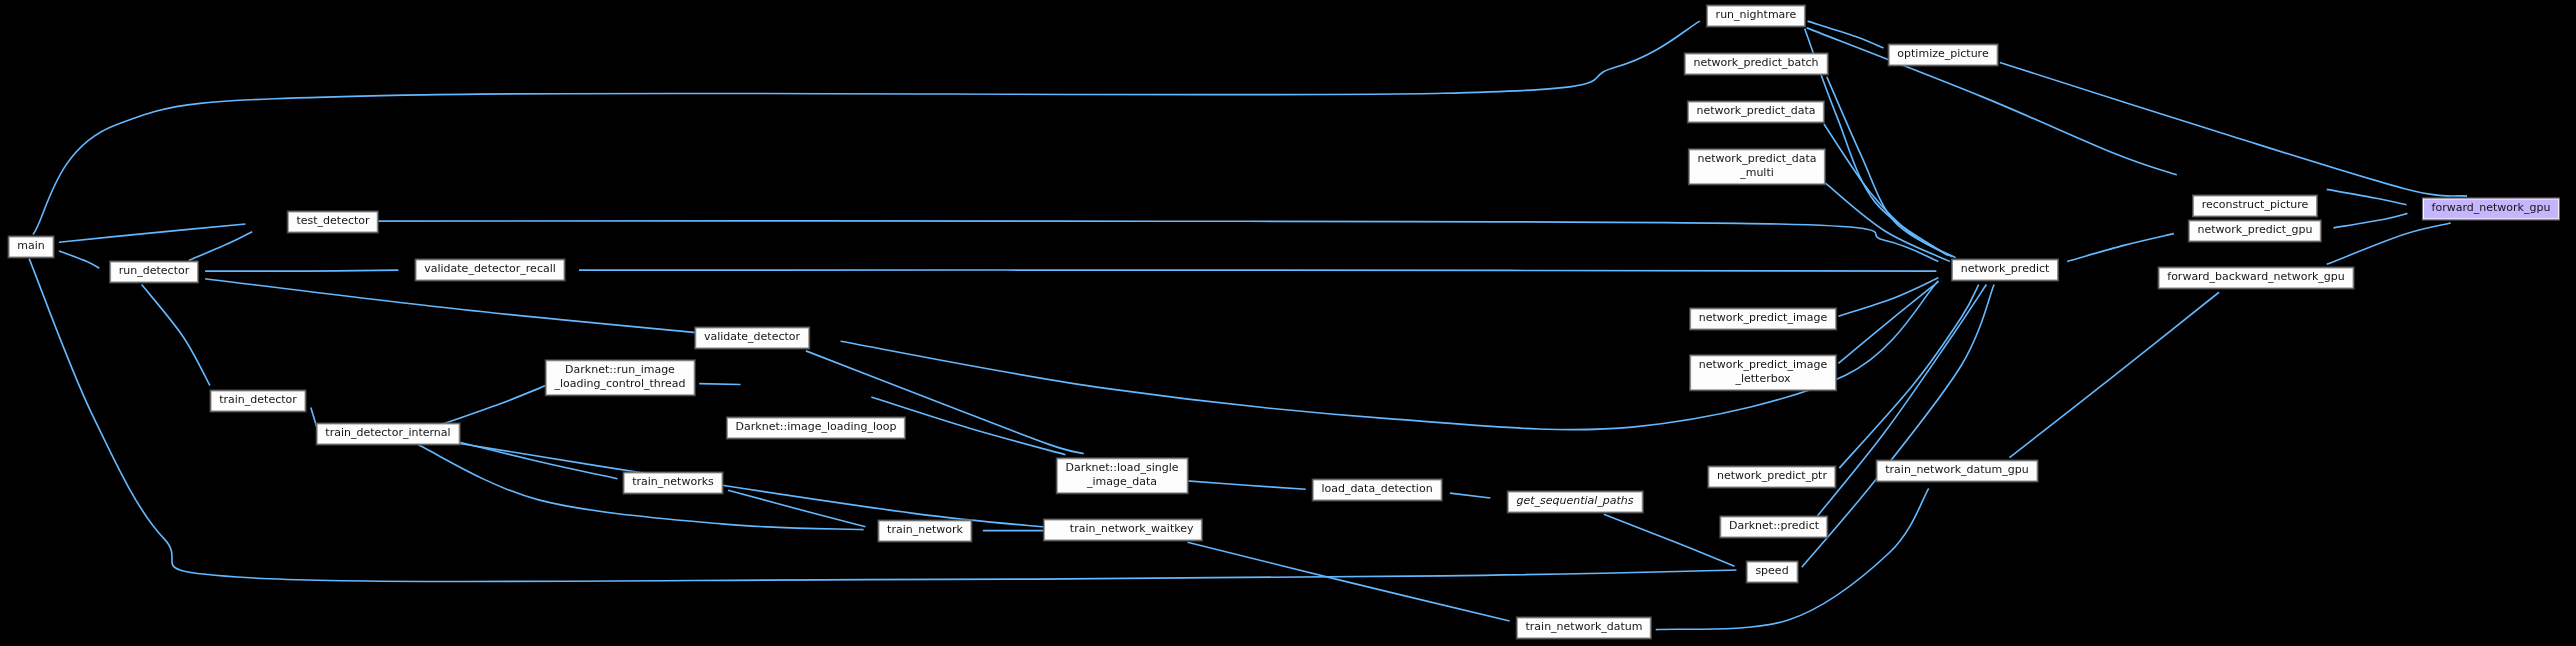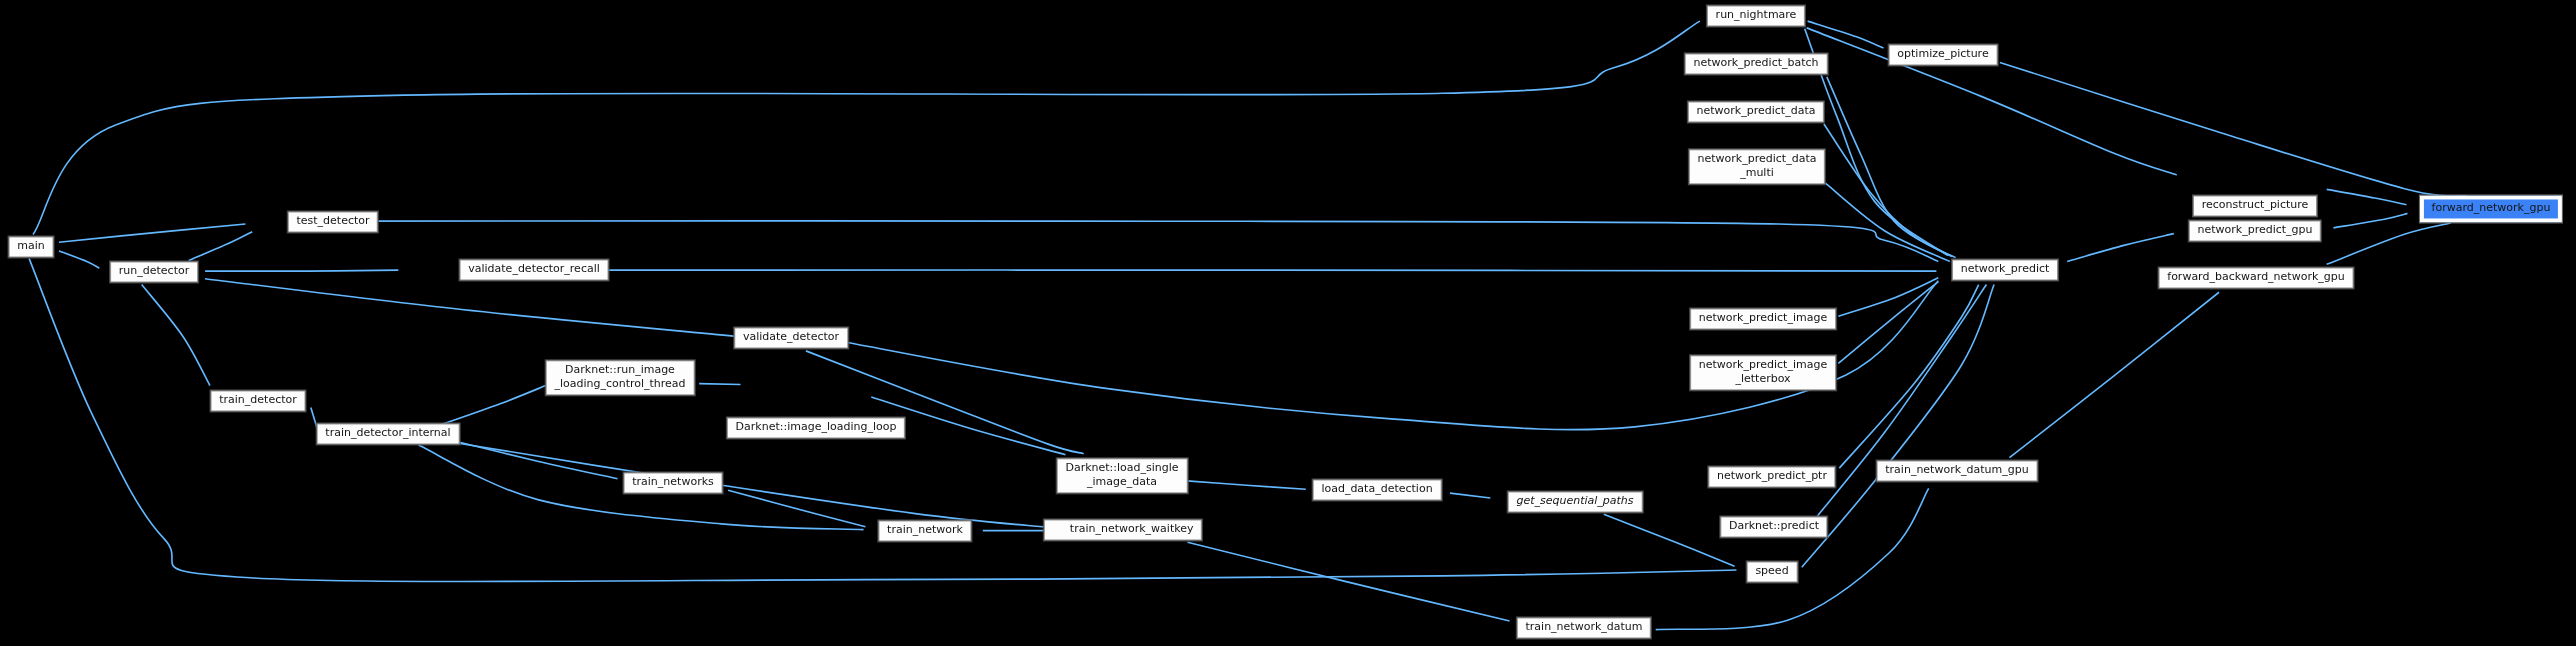--- a/index.html
+++ b/index.html
@@ -20,22 +20,22 @@
     outline:1px solid #4a4a4a;
     padding:1.9px 7.7px 2.9px 7.7px;
     font-size:11px;
     line-height:1.3;
     color:#151515;
     text-align:center;
     white-space:pre-line;
     cursor:pointer;
   }
   .node.highlight{
-    background:#3b82f6;
-    border:4px solid #ffffff;
+    background:#c4b5fd;
+    border:1px solid #ffffff;
     outline:1px solid #707070;
     text-align:center;
   }
 </style>
 </head>
 <body>
 
 <div id="canvas">
   <svg id="edges-layer" width="2576" height="646" viewBox="0 0 2679 672">
     <defs>
@@ -86,24 +86,24 @@
         <path d="M2150,272 C2160,269.1666666666667 2191.5,259.8333333333333 2210,255 C2228.5,250.16666666666666 2252.5,245 2261,243" stroke="#63b8ff" marker-end="url(#arrow)"></path>
         <path d="M2427,237 C2435.8333333333335,235.5 2467.1666666666665,230.5 2480,228 C2492.8333333333335,225.5 2500,223 2504,222" stroke="#63b8ff" marker-end="url(#arrow)"></path>
         <path d="M2420,197 C2428.3333333333335,198.5 2456.1666666666665,203.33333333333334 2470,206 C2483.8333333333335,208.66666666666666 2497.5,211.83333333333334 2503,213" stroke="#63b8ff" marker-end="url(#arrow)"></path>
         <path d="M2080,65 C2116.6666666666665,76.66666666666667 2230,113.16666666666667 2300,135 C2370,156.83333333333334 2455.6666666666665,184.5 2500,196 C2544.3333333333335,207.5 2555,202.66666666666666 2566,204" stroke="#63b8ff" marker-end="url(#arrow)"></path>
       </g>
   </svg>
   <div id="nodes-layer">
       <div class="node" style="left: 31px; top: 247px;">main</div>
       <div class="node" style="left: 305px; top: 222px; margin-left: 28px;">test_detector</div>
       <div class="node" style="left: 154px; top: 272px;">run_detector</div>
-      <div class="node" style="left: 490px; top: 270px; margin-left: 44px;">validate_detector_recall</div>
+      <div class="node" style="left: 490px; top: 270px;">validate_detector_recall</div>
       <div class="node" style="left: 258px; top: 401px;">train_detector</div>
       <div class="node" style="left: 388px; top: 434px;">train_detector_internal</div>
-      <div class="node" style="left: 791px; top: 338px; text-align: center;">validate_detector</div>
+      <div class="node" style="left: 752px; top: 338px; text-align: center;">validate_detector</div>
       <div class="node" style="left: 620px; top: 378px;">Darknet::run_image
 _loading_control_thread</div>
       <div class="node" style="left: 816px; top: 385px; margin-top: 43px;">Darknet::image_loading_loop</div>
       <div class="node" style="left: 1122px; top: 476px;">Darknet::load_single
 _image_data</div>
       <div class="node" style="left: 1377px; top: 490px;">load_data_detection</div>
       <div class="node" style="left: 1575px; top: 502px; font-style: italic;">get_sequential_paths</div>
       <div class="node" style="left: 673px; top: 483px;">train_networks</div>
       <div class="node" style="left: 925px; top: 531px;">train_network</div>
       <div class="node" style="left: 1123px; top: 530px; padding-left: 25px;">train_network_waitkey</div>

